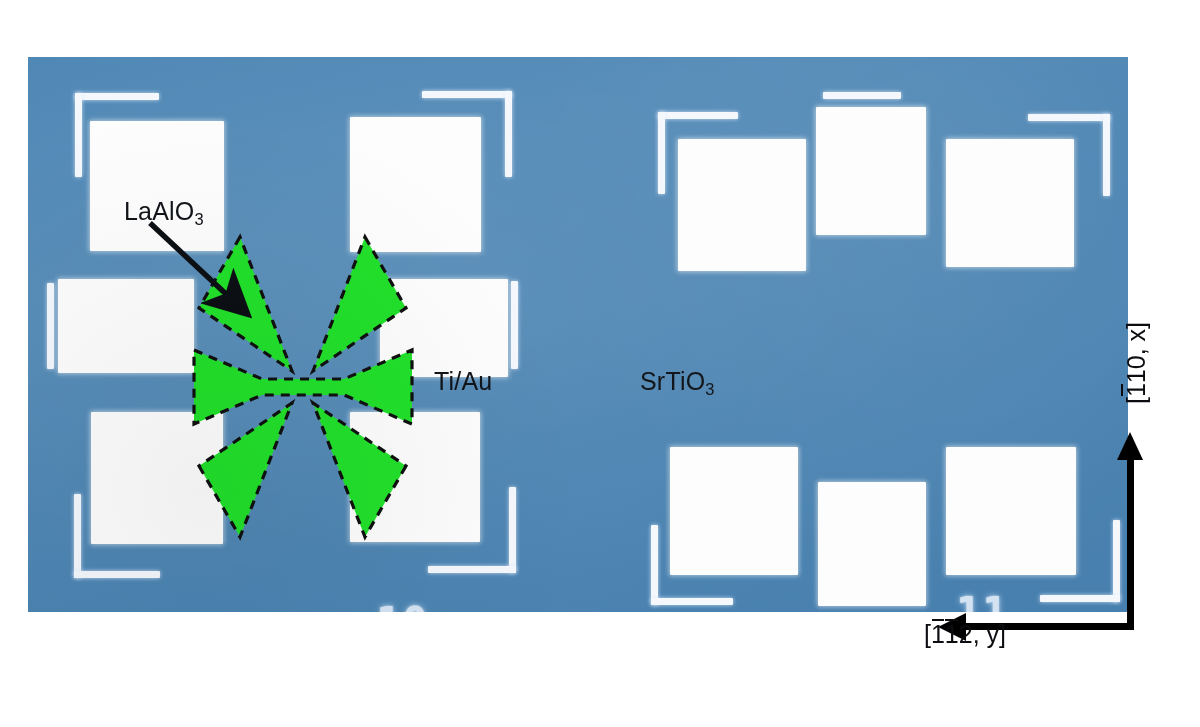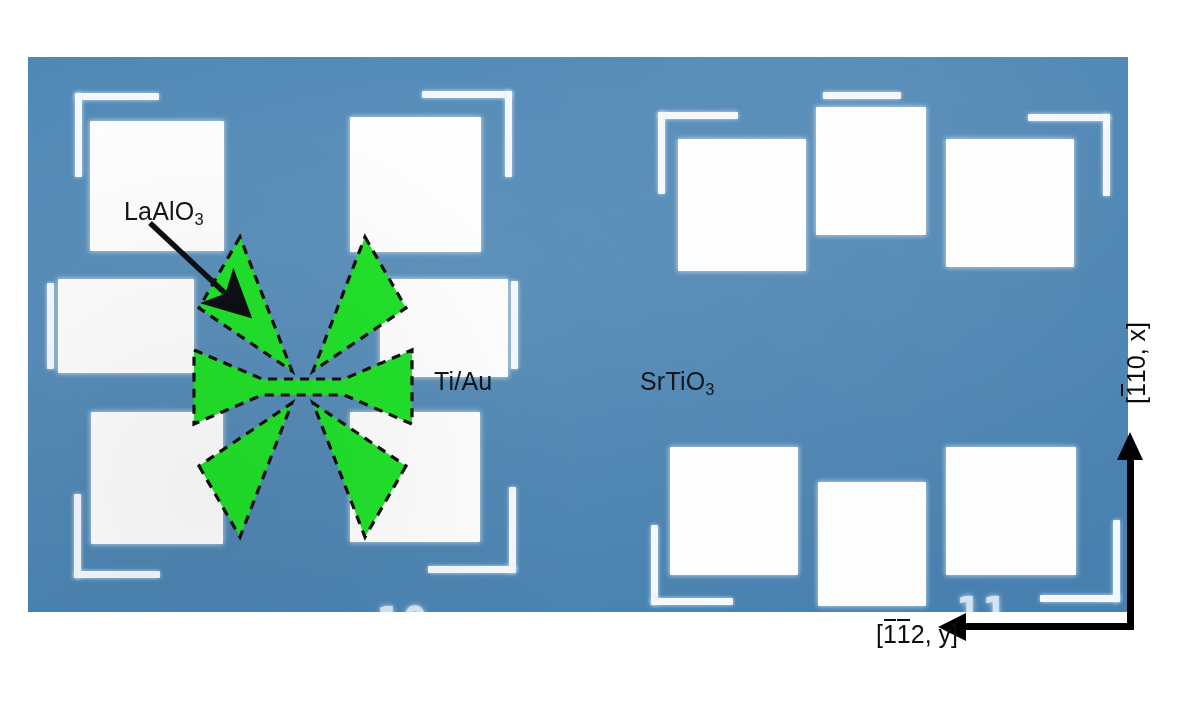--- a/index.html
+++ b/index.html
@@ -64,21 +64,21 @@
   
   .axisline{position:absolute;background:#000000;}
   #axis-v-shaft{left:1127px;top:455px;width:7px;height:175px;}
   #axis-h-shaft{left:958px;top:623px;width:176px;height:7px;}
   .arrowhead{position:absolute;width:0;height:0;}
   #axis-v-head{left:1117px;top:432px;border-left:13px solid transparent;border-right:13px solid transparent;border-bottom:28px solid #000;}
   #axis-h-head{left:938px;top:613px;border-top:14px solid transparent;border-bottom:14px solid transparent;border-right:28px solid #000;}
 
   .axlbl{position:absolute;color:#0b0d10;font-size:25px;white-space:nowrap;}
   #axlbl-x{left:1122px;top:404px;transform-origin:left top;transform:rotate(-90deg);}
-  #axlbl-y{left:876px;top:620px;}
+  #axlbl-y{left:924px;top:620px;}
   .ovr{position:relative;display:inline-block;}
   .ovr:before{
     content:"";position:absolute;left:4%;right:4%;top:-0.06em;height:2px;background:#0b0d10;
   }
 </style>
 </head>
 <body>
 
 <div id="stage">
 

